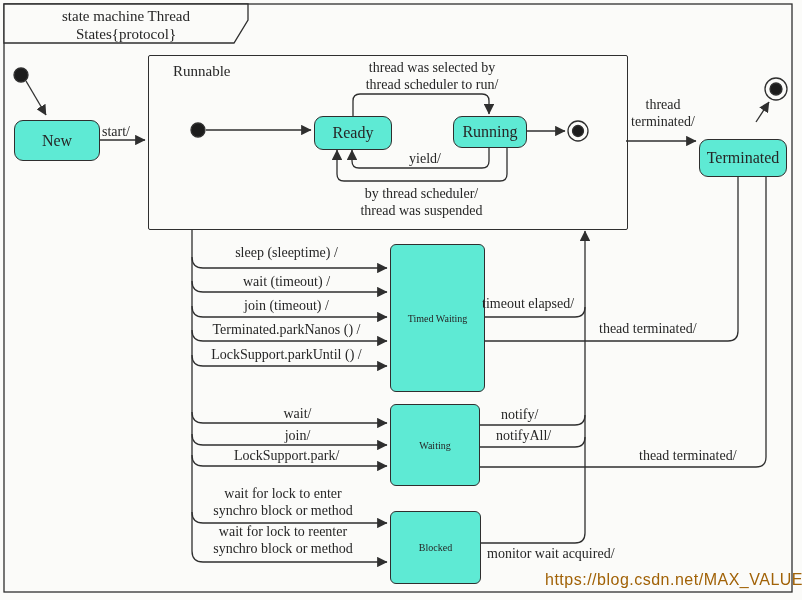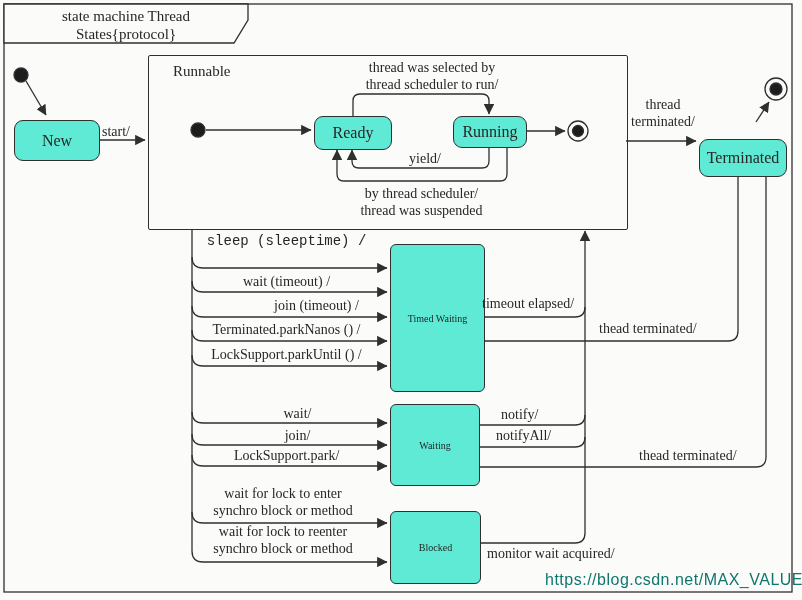--- a/index.html
+++ b/index.html
@@ -34,21 +34,21 @@
   }
   .ctr{text-align:center;white-space:normal;}
   .lbl2 div{line-height:17px;}
   .title{
     position:absolute;left:8px;top:7px;width:236px;z-index:3;
     text-align:center;font-size:15px;line-height:18px;
   }
   .watermark{
     position:absolute;left:545px;top:571px;z-index:3;
     font-family:"Liberation Sans","DejaVu Sans",sans-serif;
-    font-size:16px;color:#0f766e;letter-spacing:0.5px;
+    font-size:16px;color:#a16207;letter-spacing:0.5px;
   }
 </style>
 </head>
 <body>
 
 <div class="stage">
 
   <svg class="wires" width="802" height="600" viewBox="0 0 802 600">
     <defs>
       <marker id="ah" viewBox="0 0 10 10" refX="9.5" refY="5" markerWidth="8" markerHeight="8" orient="auto-start-reverse">
@@ -146,23 +146,23 @@
   <div class="lbl lbl2 ctr" style="left:338px;top:185px;width:167px;">
     <div>by thread scheduler/</div>
     <div>thread was suspended</div>
   </div>
 
   <div class="lbl lbl2 ctr" style="left:621px;top:96px;width:84px;">
     <div>thread</div>
     <div>terminated/</div>
   </div>
 
-  <div class="lbl ctr" style="left:194px;top:233px;width:185px;font-family:Liberation Mono, monospace;">sleep (sleeptime) /</div>
+  <div class="lbl ctr" style="left:194px;top:245px;width:185px;">sleep (sleeptime) /</div>
   <div class="lbl ctr" style="left:194px;top:274px;width:185px;">wait (timeout) /</div>
-  <div class="lbl ctr" style="left:204px;top:298px;width:185px;padding-left:20px;">join (timeout) /</div>
+  <div class="lbl ctr" style="left:194px;top:298px;width:185px;">join (timeout) /</div>
   <div class="lbl ctr" style="left:194px;top:322px;width:185px;">Terminated.parkNanos () /</div>
   <div class="lbl ctr" style="left:194px;top:347px;width:185px;">LockSupport.parkUntil () /</div>
 
   <div class="lbl" style="left:482px;top:296px;">timeout elapsed/</div>
   <div class="lbl" style="left:599px;top:321px;">thead terminated/</div>
 
   <div class="lbl ctr" style="left:240px;top:406px;width:115px;">wait/</div>
   <div class="lbl ctr" style="left:240px;top:428px;width:115px;">join/</div>
   <div class="lbl" style="left:234px;top:448px;">LockSupport.park/</div>
 

